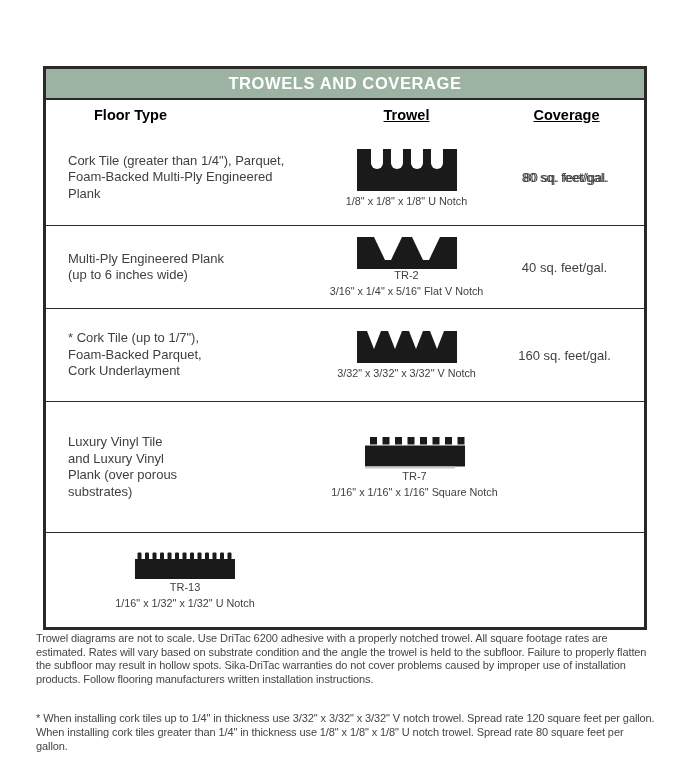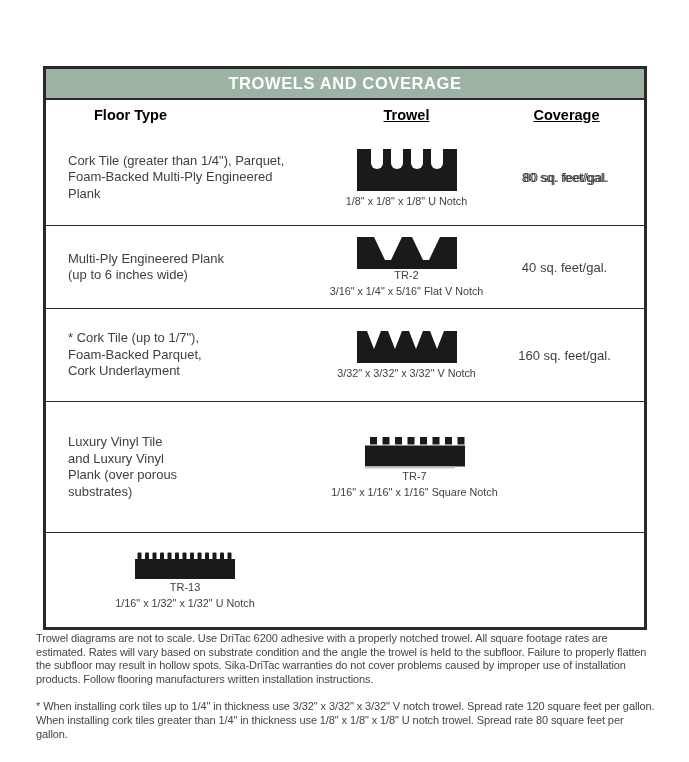--- a/index.html
+++ b/index.html
@@ -88,21 +88,21 @@
   }
   .footnotes{
     position:absolute;
     left:36px;top:632px;
     width:622px;
     font-size:11px;
     line-height:13.6px;
     color:#454545;
     letter-spacing:-0.1px;
   }
-  .footnote-cork{margin-top:14px;}
+  .footnote-cork{margin-top:26px;}
 </style>
 </head>
 <body>
 
 <div class="page">
 
   <div class="trowel-table">
 
     <div class="table-title-bar">
       <span class="table-title">TROWELS AND COVERAGE</span>

